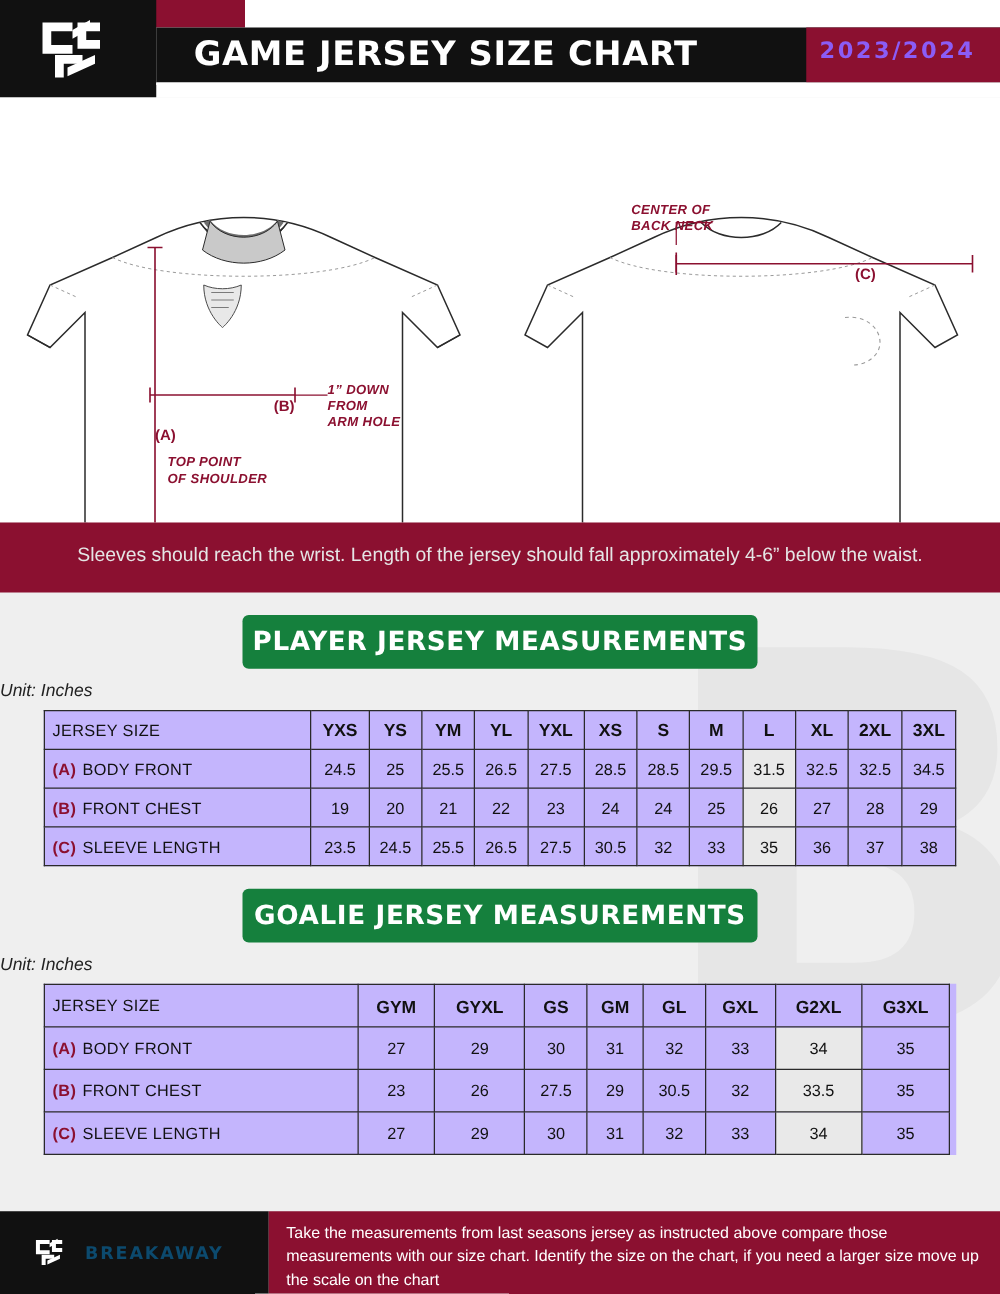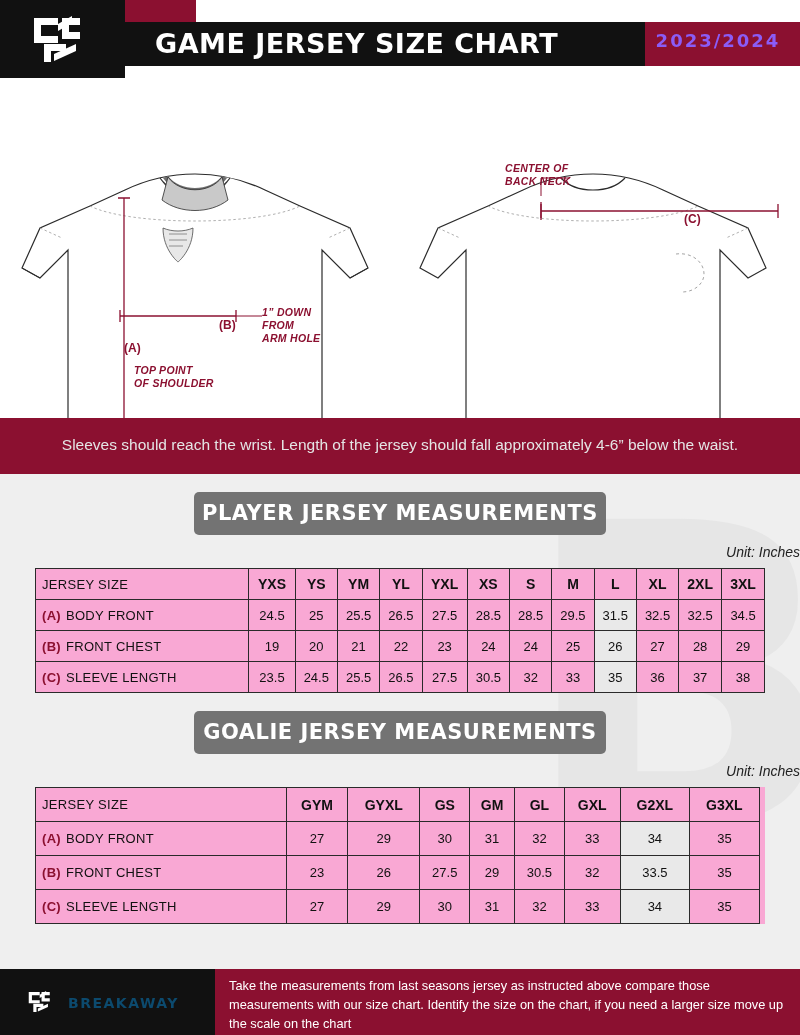--- a/index.html
+++ b/index.html
@@ -137,43 +137,43 @@
 
   
   .section {
     position: relative;
     z-index: 2;
     padding-top: 18px;
   }
   .pill {
     margin: 0 auto;
     width: 412px;
-    background: #737373;
+    background: #15803d;
     color: #ffffff;
     text-align: center;
     font-size: 21px;
     font-weight: bold;
     letter-spacing: 0.5px;
     padding: 9px 0 10px;
     border-radius: 5px;
     font-family: "DejaVu Sans", sans-serif;
   }
   .unit {
-    text-align: right;
+    text-align: left;
     font-style: italic;
     font-size: 14px;
     color: #222;
     margin: 9px 0 8px;
   }
 
   
   table {
     border-collapse: collapse;
     margin: 0 auto;
-    background: #f9a8d4;
+    background: #c4b5fd;
     font-size: 13px;
   }
   table td, table th {
     border: 1px solid #2a2a2a;
     text-align: center;
     font-weight: normal;
     color: #111;
   }
   .tbl-player { width: 730px; }
   .tbl-player td, .tbl-player th { height: 28px; }

